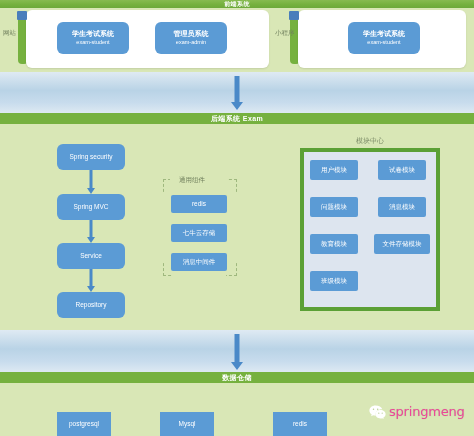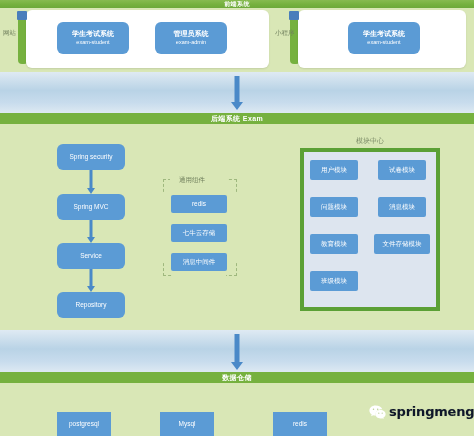--- a/index.html
+++ b/index.html
@@ -170,25 +170,24 @@
 
   
   .watermark {
     position: absolute;
     display: flex;
     align-items: center;
     gap: 3px;
   }
   .watermark .wm-text {
     font-size: 13px;
-    color: #0f172a;
+    color: #ec4899;
     font-family: "DejaVu Sans", sans-serif;
     letter-spacing: -.2px;
     text-shadow: 0 0 1px rgba(120,140,95,.35);
-    font-weight: bold;
   }
 </style>
 </head>
 <body>
 
 <div id="canvas">
 
   <div class="band-green" style="top:0px; height:72px;"></div>
 
   <div class="title-bar sheen" style="top:0px; height:8px; line-height:8px; font-size:6px;">前端系统</div>

